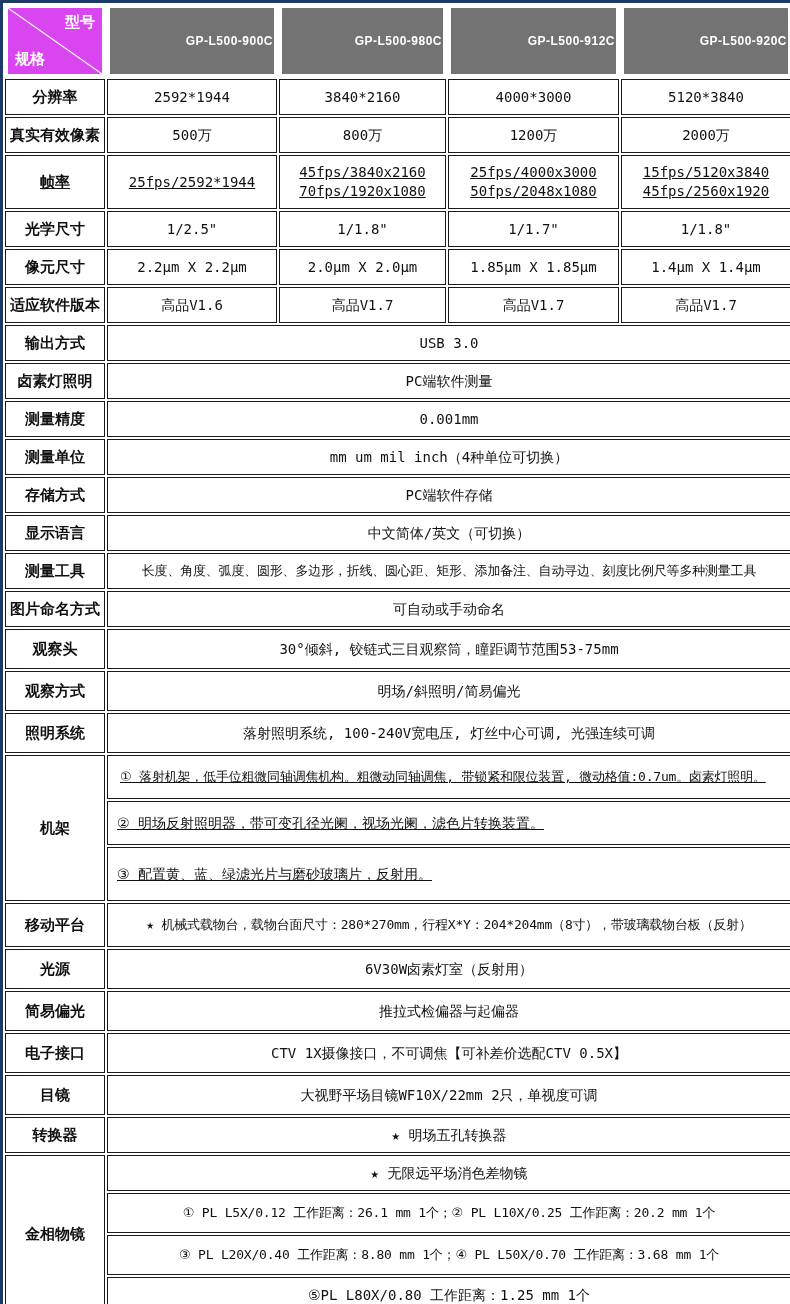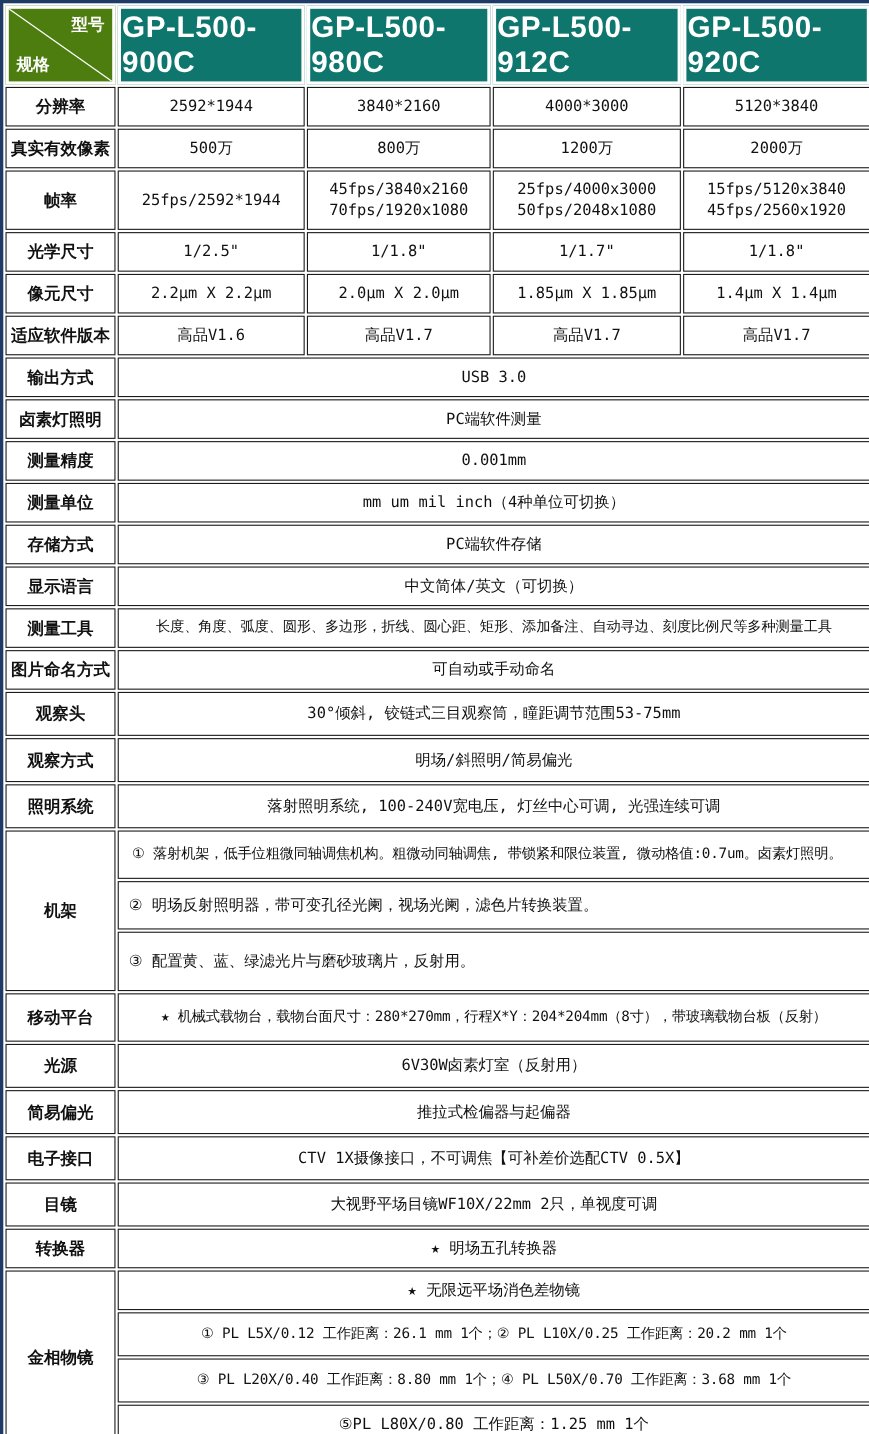--- a/index.html
+++ b/index.html
@@ -14,41 +14,41 @@
     border:1.5px solid #1a1a1a;
     font-weight:bold;font-size:15px;text-align:center;
     padding:2px 1px;line-height:1.25;
   }
   .val{
     border:1.5px solid #1a1a1a;
     font-family:"DejaVu Sans Mono","DejaVu Sans",monospace;
     font-size:14px;text-align:center;white-space:pre-line;
     padding:2px 6px;line-height:1.35;
   }
-  .val.left{text-align:left;padding-left:9px;}
+  .val.left{text-align:left;padding-left:9px;text-decoration:underline;}
   .val.tight{font-size:13px;padding:2px 12px;letter-spacing:-0.2px;}
   .model{
-    background:#0f766e;color:#ffffff;
+    background:#737373;color:#ffffff;
     border:3px solid #ffffff;
     font-family:"Liberation Sans","DejaVu Sans",sans-serif;
-    font-weight:bold;font-size:27px;text-align:left;letter-spacing:0.5px;
+    font-weight:bold;font-size:12px;text-align:right;letter-spacing:0.5px;
   }
   .corner{
-    background:#4d7c0f;border:3px solid #ffffff;
+    background:#d946ef;border:3px solid #ffffff;
     position:relative;padding:0;
   }
   .corner span{
     position:absolute;color:#ffffff;font-weight:bold;font-size:15px;
     font-family:"DejaVu Sans",sans-serif;
   }
   .corner .ct{top:5px;right:7px;}
   .corner .cb{bottom:5px;left:7px;}
   .corner svg{position:absolute;top:0;left:0;width:100%;height:100%;display:block;}
   tr.h76{height:72px;}
-  tr.h46{height:54px;}
+  tr.h46{height:54px;text-decoration:underline;}
   tr.h44{height:44px;}
   tr.h42{height:54px;}
   tr.h40{height:40px;}
   tr.h38{height:36px;}
 </style>
 </head>
 <body>
 
 <table class="spec">
   <colgroup>

